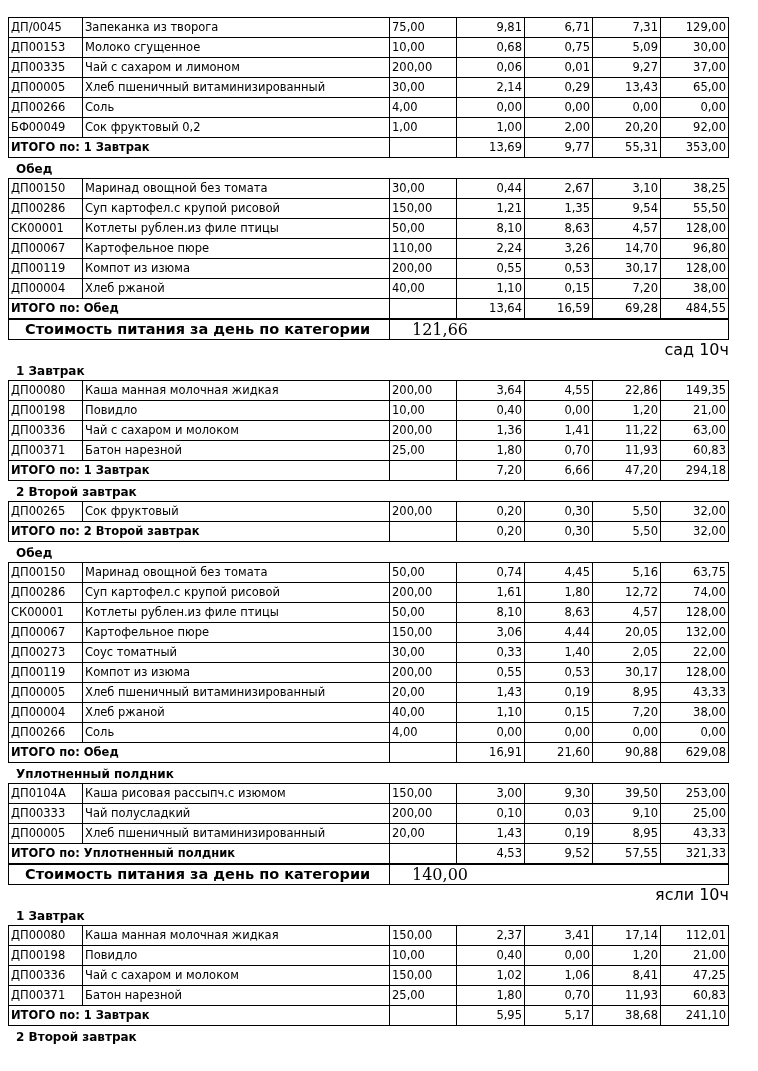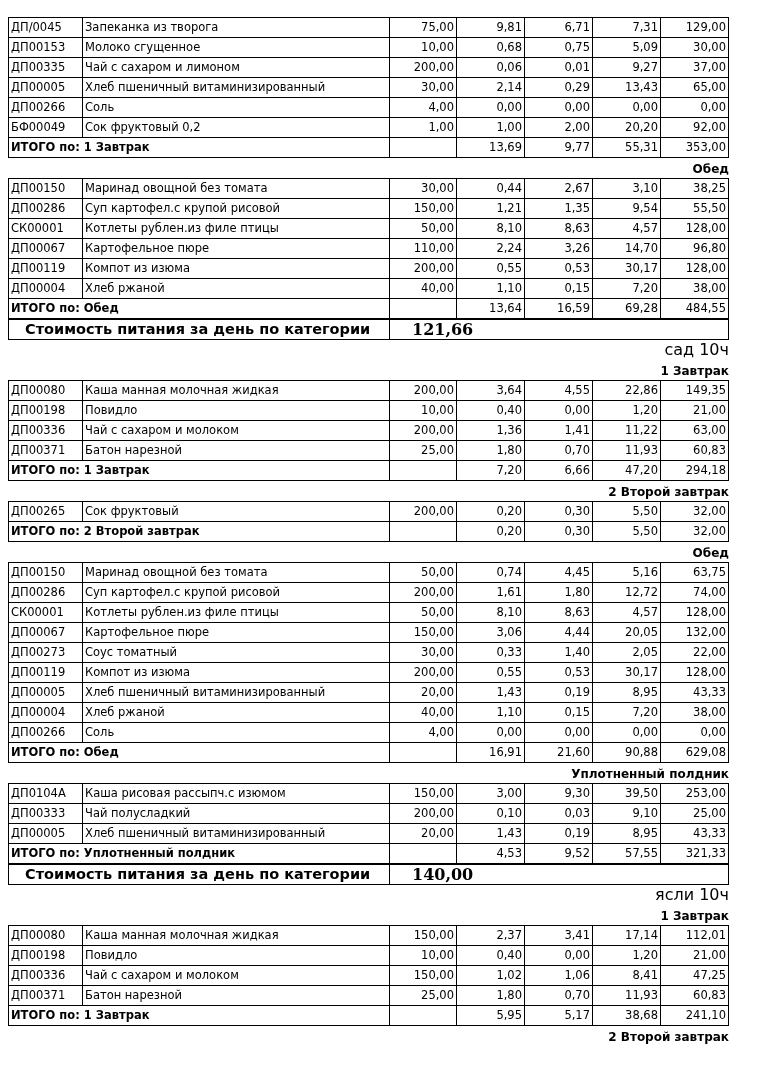--- a/index.html
+++ b/index.html
@@ -4,29 +4,29 @@
 <style>
   html, body { margin: 0; padding: 0; background: #ffffff; }
   body { width: 758px; height: 1071px; position: relative; overflow: hidden;
          font-family: "DejaVu Sans", "Liberation Sans", sans-serif; color: #000; }
   #doc { position: absolute; left: 8px; top: 17px; width: 721px; }
   table.menu { border-collapse: collapse; width: 721px; table-layout: fixed; }
   table.menu td { border: 1px solid #000; height: 19px; padding: 0 2px; font-size: 11.5px;
                   line-height: 19px; white-space: nowrap; overflow: hidden; vertical-align: top; }
   col.c-code { width: 74px; } col.c-name { width: 307px; } col.c-qty { width: 67px; }
   col.c-num { width: 68px; }
-  td.qty { text-align: right; }
+  td.qty { text-align: left; }
   td.num { text-align: right; }
   td.total-label { font-weight: bold; }
-  .meal-title { font-weight: bold; font-size: 12px; height: 20px; line-height: 22px; padding-left: 8px; text-align: right; }
+  .meal-title { font-weight: bold; font-size: 12px; height: 20px; line-height: 22px; padding-left: 8px; }
   .cat-title { font-weight: normal; font-size: 16px; height: 20px; line-height: 20px; text-align: right; }
   table.cost { border-collapse: collapse; width: 721px; table-layout: fixed; }
   table.cost td { border: 1px solid #000; height: 19px; padding: 0 16px; white-space: nowrap; }
   table.cost td.cost-label { font-weight: bold; font-size: 14.5px; line-height: 19px; }
-  table.cost td.cost-value { font-weight: bold; font-size: 16px; line-height: 19px; padding-left: 22px;
+  table.cost td.cost-value { font-weight: normal; font-size: 16px; line-height: 19px; padding-left: 22px;
                               font-family: "DejaVu Serif", "Liberation Serif", serif; }
   col.cc-label { width: 381px; }
 </style>
 </head>
 <body>
 
 <div id="doc">
     <table class="menu">
       <colgroup>
         <col class="c-code">

